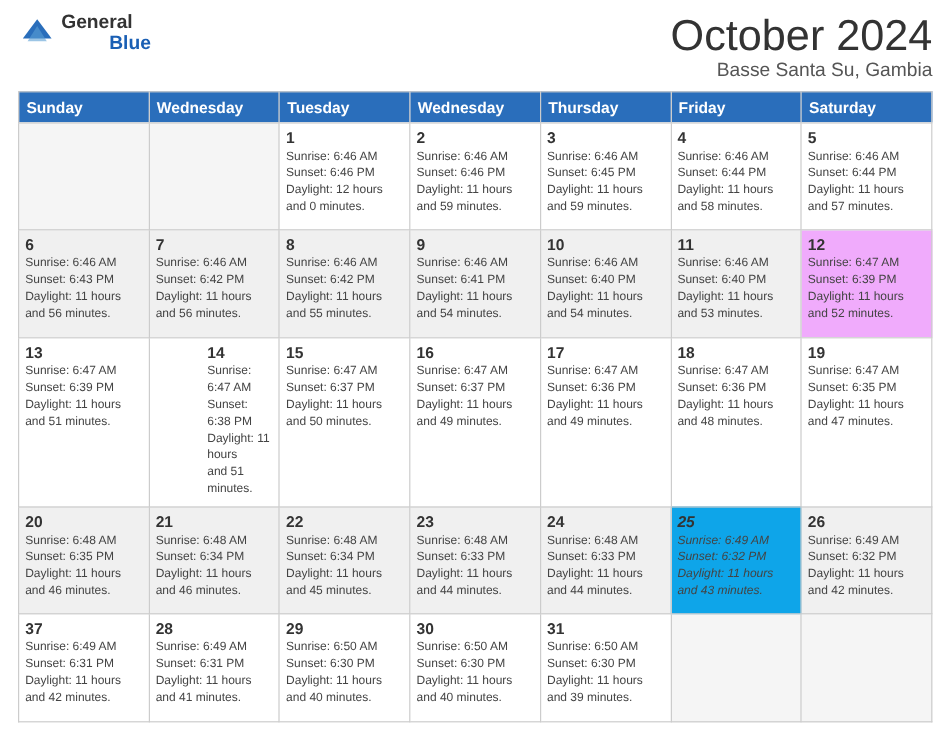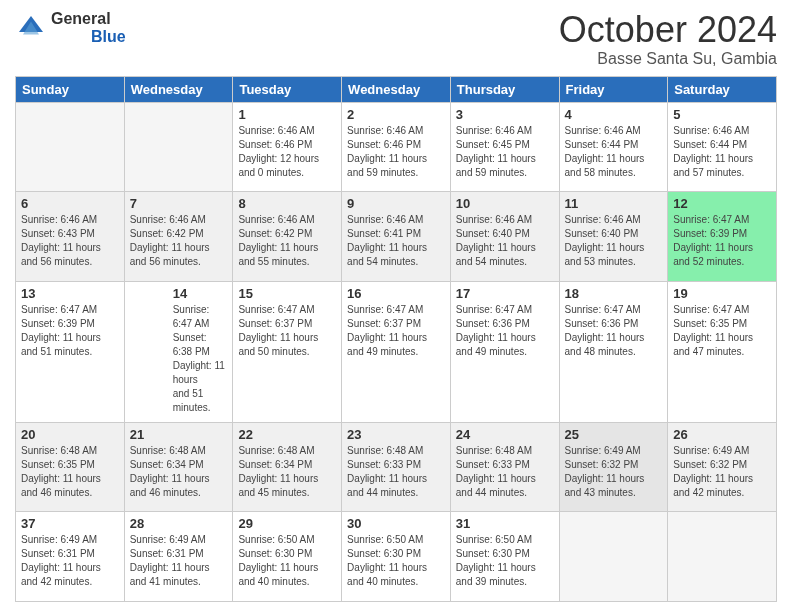--- a/index.html
+++ b/index.html
@@ -215,21 +215,21 @@
 Daylight: 11 hours
 and 54 minutes.</div>
           </td>
           <td style="background: rgb(240, 240, 240);">
             <span class="day-num">11</span>
             <div class="day-info" style="white-space: pre-line;">Sunrise: 6:46 AM
 Sunset: 6:40 PM
 Daylight: 11 hours
 and 53 minutes.</div>
           </td>
-          <td style="background: #86efac;">
+          <td style="background: #f0abfc;">
             <span class="day-num">12</span>
             <div class="day-info" style="white-space: pre-line;">Sunrise: 6:47 AM
 Sunset: 6:39 PM
 Daylight: 11 hours
 and 52 minutes.</div>
           </td>
         </tr>
         <tr>
           <td style="background: rgb(255, 255, 255);">
             <span class="day-num">13</span>
@@ -310,21 +310,21 @@
 Daylight: 11 hours
 and 44 minutes.</div>
           </td>
           <td style="background: rgb(240, 240, 240);">
             <span class="day-num">24</span>
             <div class="day-info" style="white-space: pre-line;">Sunrise: 6:48 AM
 Sunset: 6:33 PM
 Daylight: 11 hours
 and 44 minutes.</div>
           </td>
-          <td style="background: #e5e5e5;">
+          <td style="background: #0ea5e9; font-style: italic;">
             <span class="day-num">25</span>
             <div class="day-info" style="white-space: pre-line;">Sunrise: 6:49 AM
 Sunset: 6:32 PM
 Daylight: 11 hours
 and 43 minutes.</div>
           </td>
           <td style="background: rgb(240, 240, 240);">
             <span class="day-num">26</span>
             <div class="day-info" style="white-space: pre-line;">Sunrise: 6:49 AM
 Sunset: 6:32 PM

